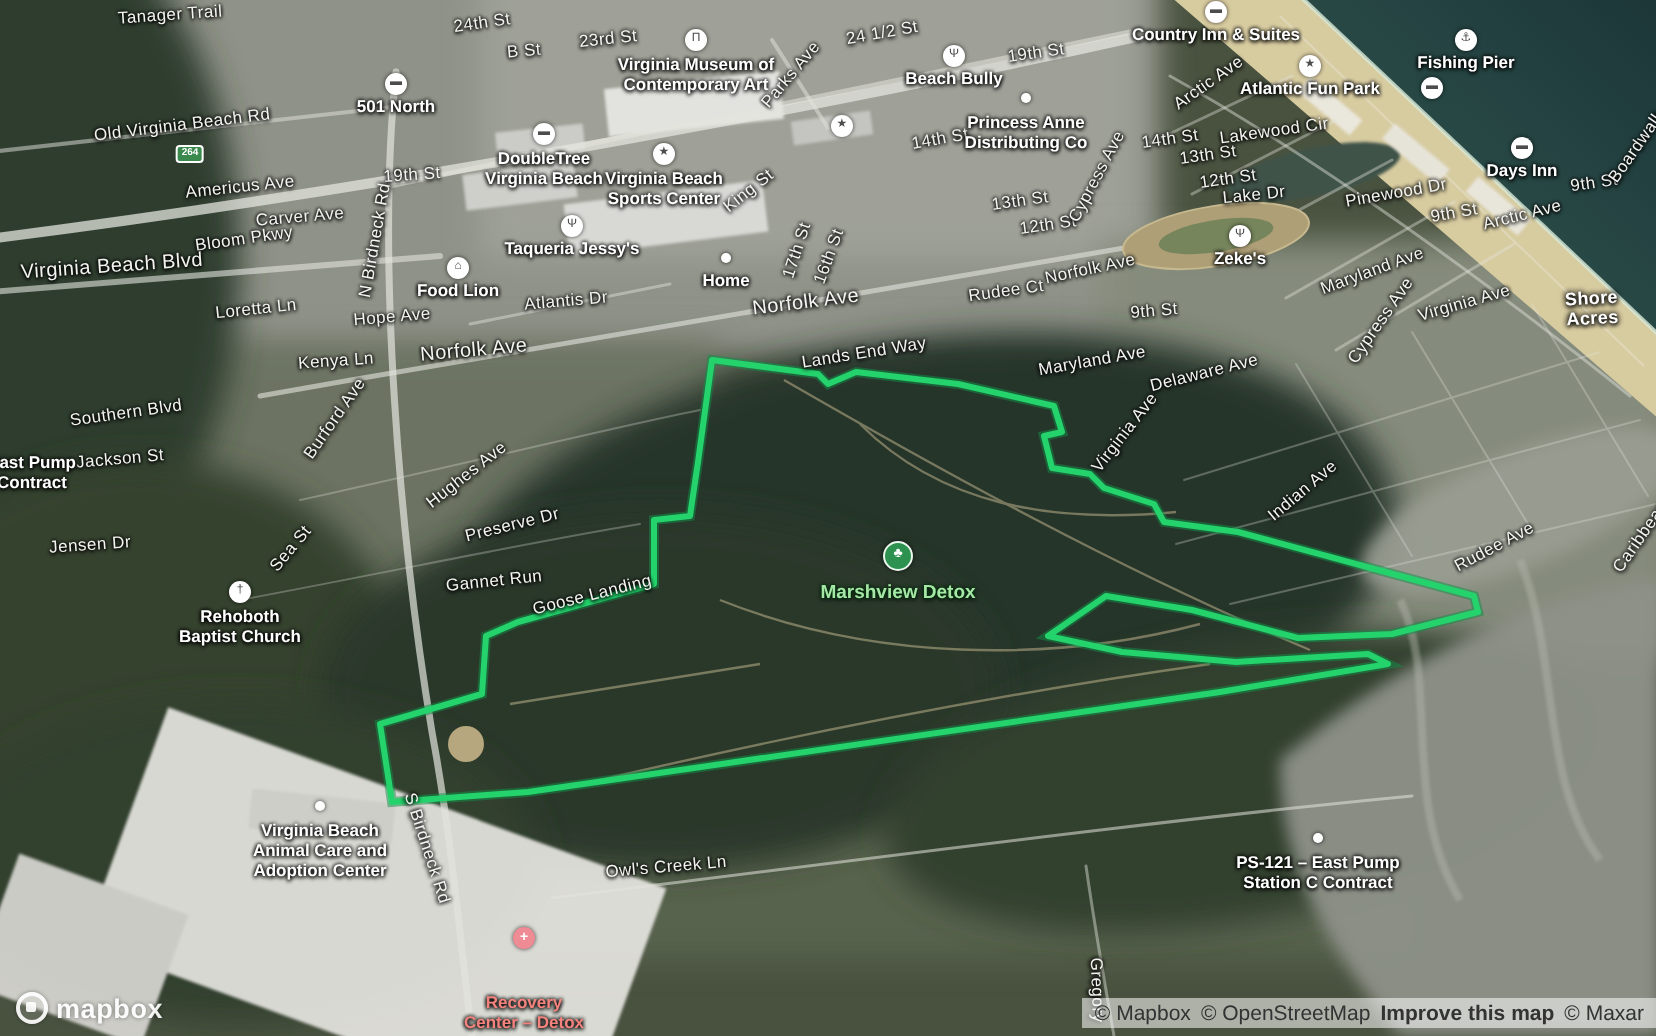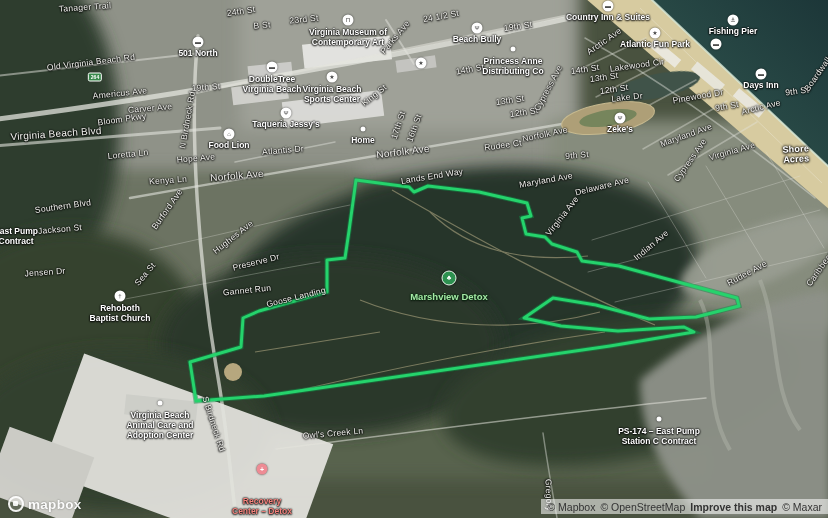--- a/index.html
+++ b/index.html
@@ -248,21 +248,21 @@
       <div class="lbl poi" style="left: 120px; top: 313px; transform: translate(-50%, -50%) rotate(0deg);">Rehoboth
 Baptist Church</div>
       <span class="icn church" style="left: 120px; top: 296px;">†</span>
       <div class="lbl poi" style="left: 160px; top: 425px; transform: translate(-50%, -50%) rotate(0deg);">Virginia Beach
 Animal Care and
 Adoption Center</div>
       <span class="icn dot" style="left: 160px; top: 402.5px;"></span>
       <div class="lbl poi red" style="left: 262px; top: 486px; transform: translate(-50%, -50%) rotate(0deg);">Recovery
 Center – Detox</div>
       <span class="icn medical" style="left: 262px; top: 469px;">+</span>
-      <div class="lbl poi" style="left: 659px; top: 436px; transform: translate(-50%, -50%) rotate(0deg);">PS-174 – East Pump
+      <div class="lbl poi" style="left: 659px; top: 436px; transform: translate(-50%, -50%) rotate(0deg);">PS-121 – East Pump
 Station C Contract</div>
       <span class="icn dot" style="left: 659px; top: 419px;"></span>
       <div class="lbl poi" style="left: 16px; top: 236px; transform: translate(-50%, -50%) rotate(0deg);">East Pump
 Contract</div>
       <div class="lbl park-label" style="left: 449px; top: 297px; transform: translate(-50%, -50%) rotate(0deg);">Marshview Detox</div>
       <span class="icn park" style="left: 449px; top: 278px;">♣</span>
       <div class="shield" style="left: 95px; top: 77px;">264</div>
     </div>
 
   <div id="logo">

